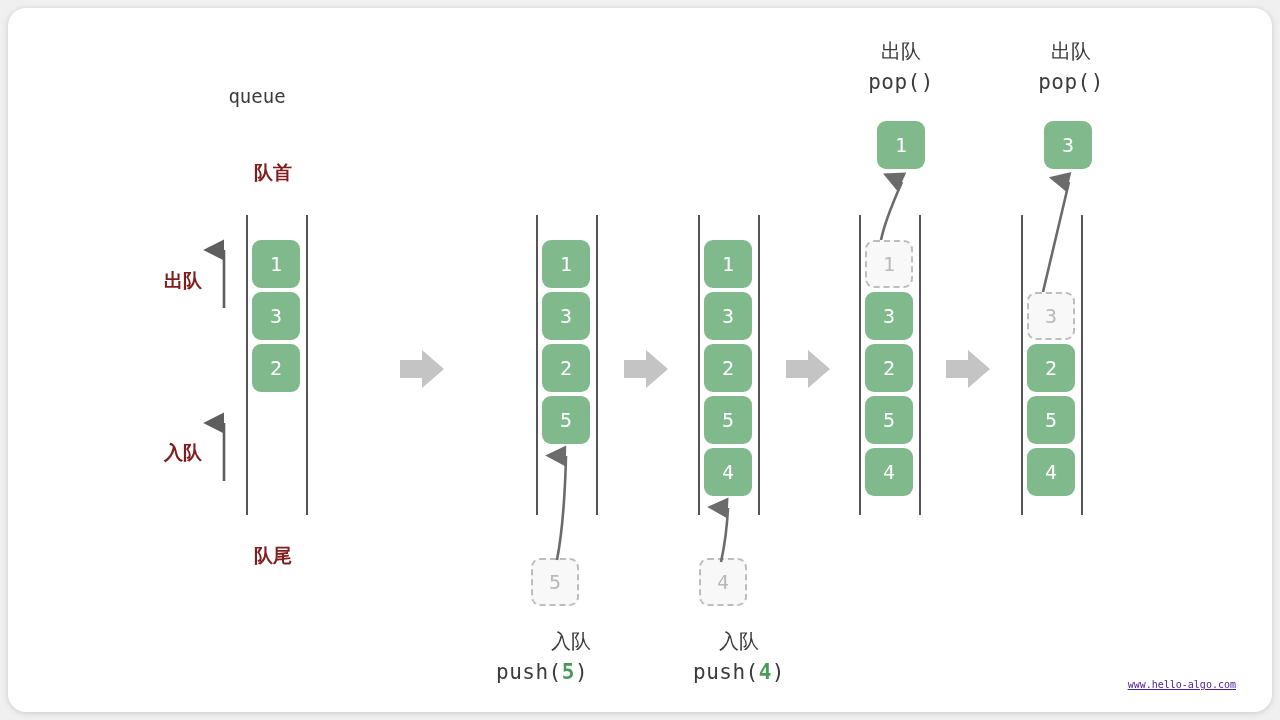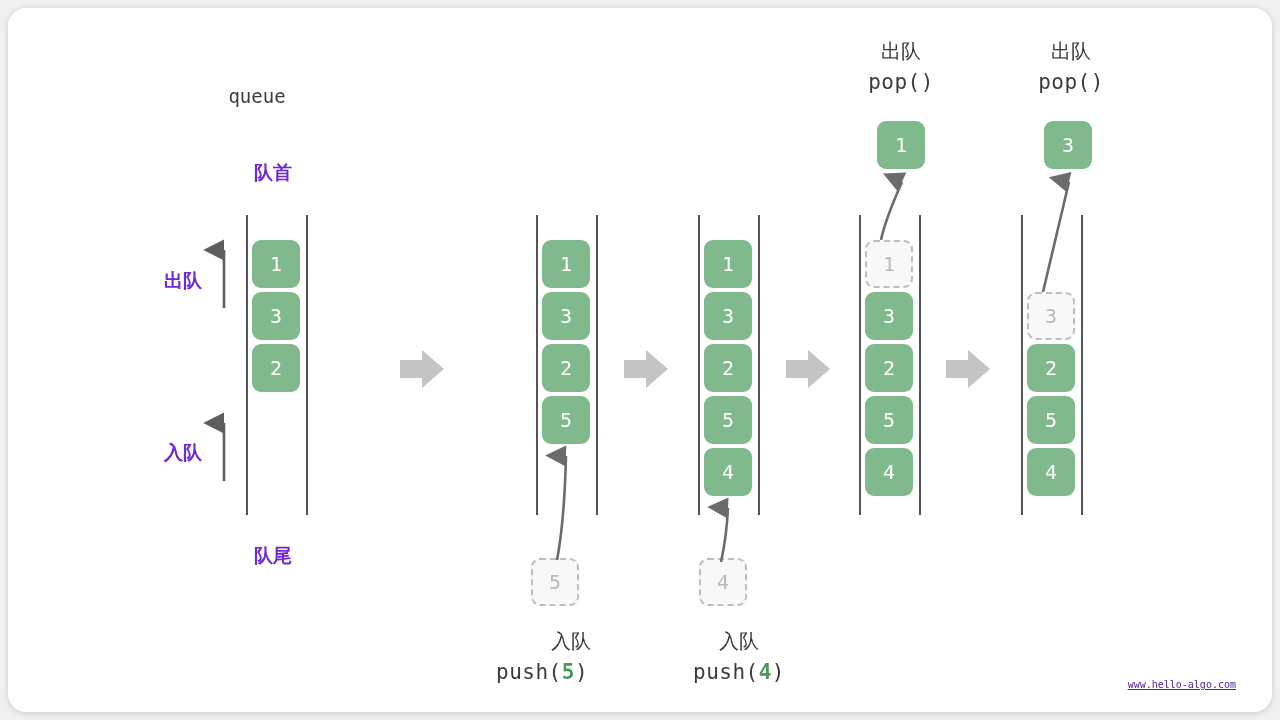--- a/index.html
+++ b/index.html
@@ -46,21 +46,21 @@
   .title-en {
     font-family: "DejaVu Sans Mono", "Liberation Mono", monospace;
     font-size: 19px;
     color: #3b3b3b;
     text-align: center;
     white-space: nowrap;
   }
   .label-cn {
     font-size: 19px;
     font-weight: bold;
-    color: #6d28d9;
+    color: #7f1d1d;
     text-align: center;
     white-space: nowrap;
   }
   .op-cn {
     font-size: 20px;
     color: #3b3b3b;
     text-align: center;
     white-space: nowrap;
   }
   .op-code {

